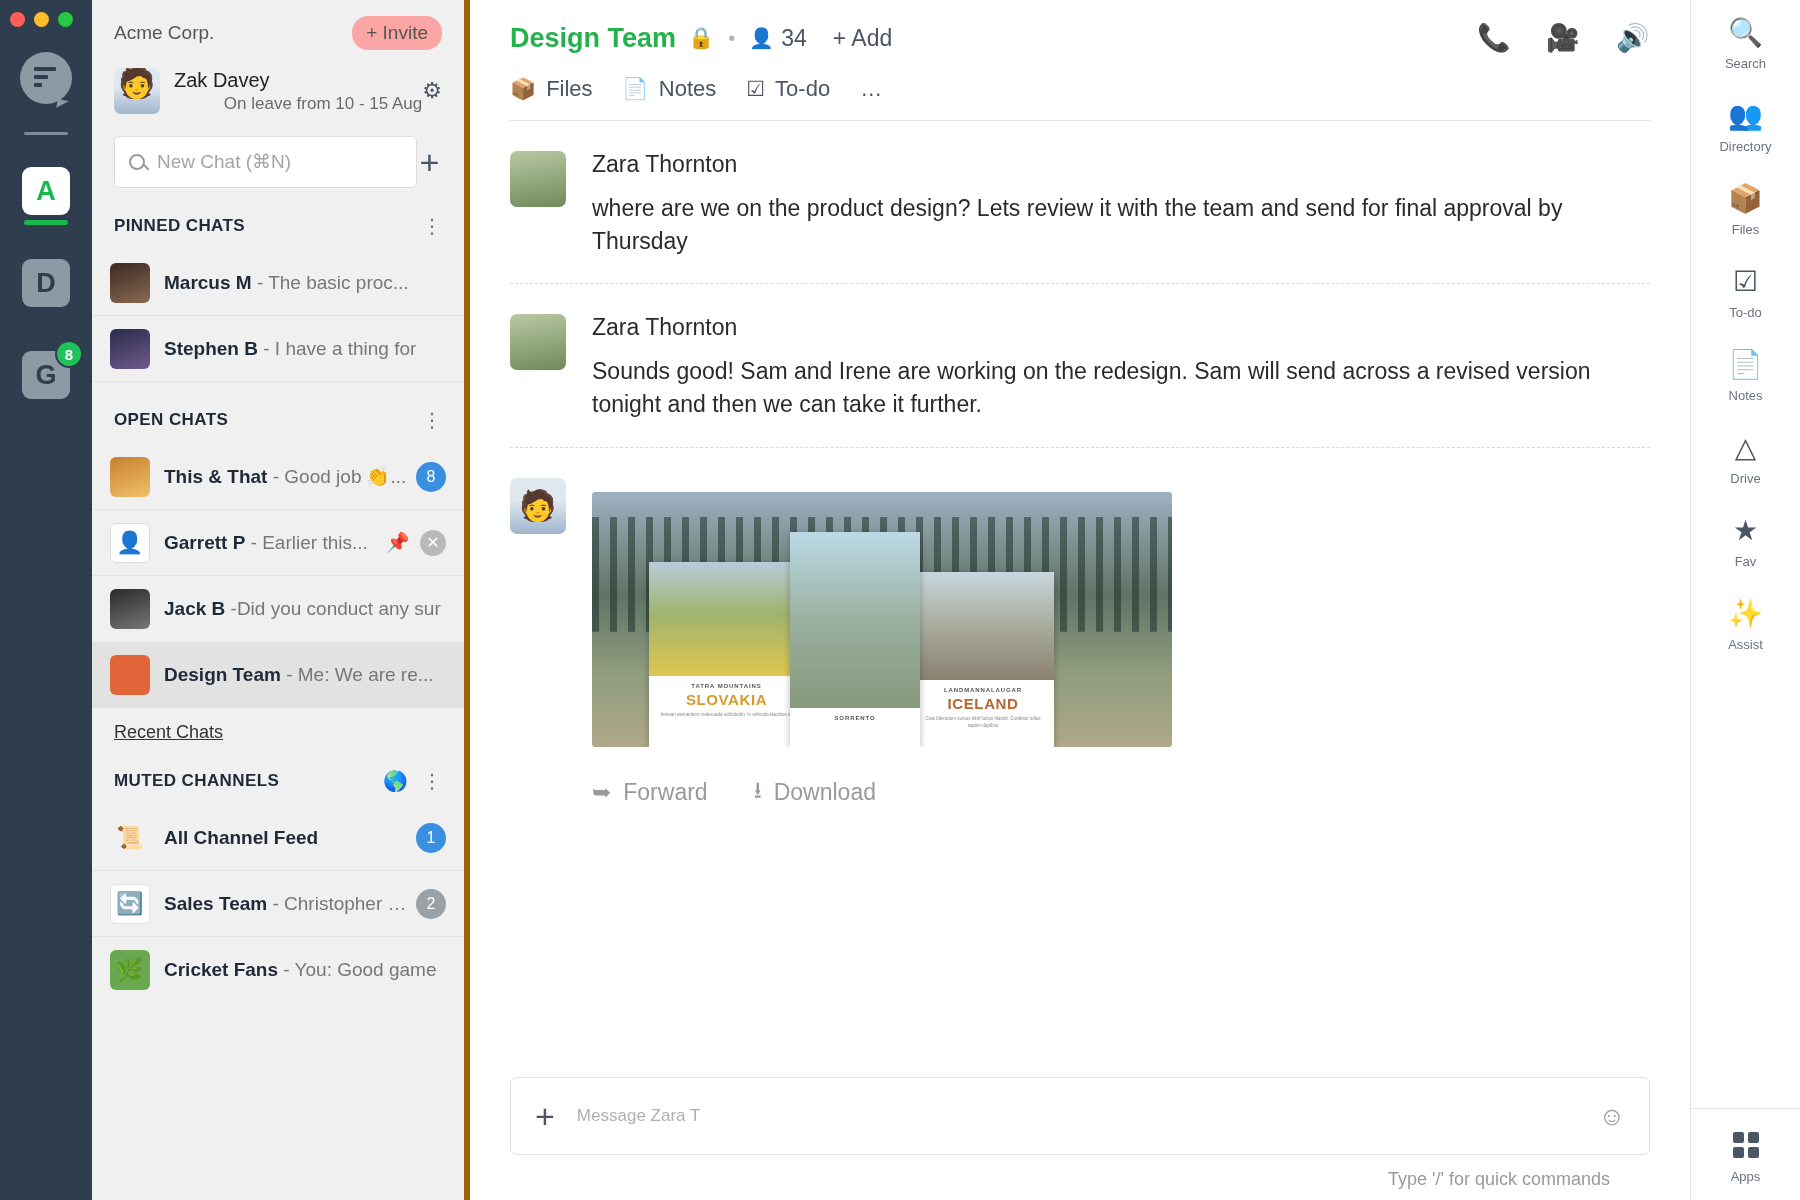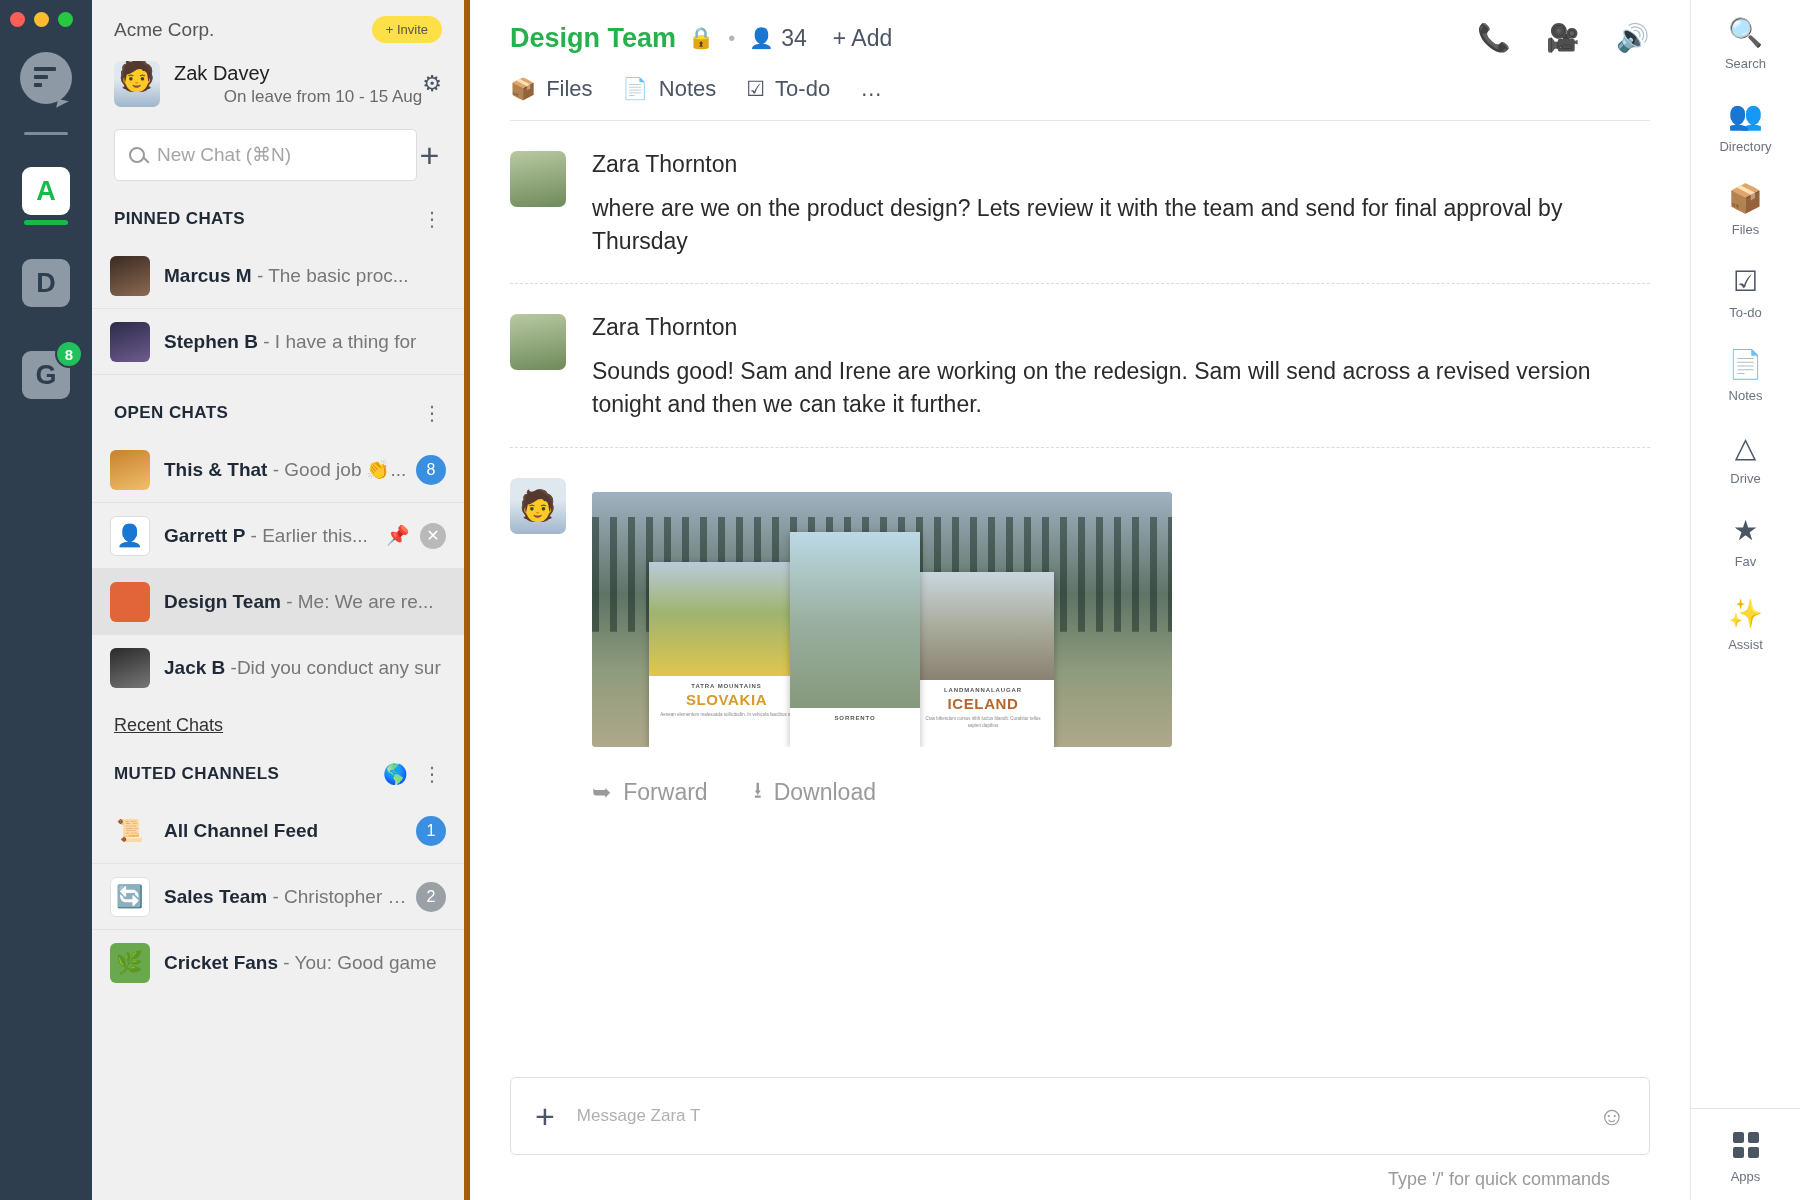--- a/index.html
+++ b/index.html
@@ -50,21 +50,21 @@
         border-radius: 14px; background: #20c05a; color: #fff; font-size: 15px; font-weight: bold;
         display: flex; align-items: center; justify-content: center; padding: 0 6px;
         border: 2px solid #2e3e4e; }
 
   
   .sidebar { width: 378px; flex: 0 0 378px; background: #f0f0f0;
              border-right: 6px solid #a16207; display: flex; flex-direction: column; }
   .sb-top { padding: 16px 22px 0 22px; }
   .sb-head { display: flex; align-items: center; justify-content: space-between; }
   .org { font-size: 19px; color: #555; }
-  .invite { font-size: 13px; color: #555; background: #fde047; border: none;
+  .invite { font-size: 19px; color: #555; background: #fca5a5; border: none;
             border-radius: 16px; padding: 6px 14px; cursor: pointer;
             font-family: "Liberation Sans", sans-serif; }
   .me-row { display: flex; align-items: center; margin-top: 18px; }
   .me-av { width: 46px; height: 46px; border-radius: 7px; flex: 0 0 46px;
            background: linear-gradient(180deg,#dfe7ef 40%, #9fb6cc); position: relative;
            overflow: hidden; font-size: 30px; display: flex; align-items: flex-start;
            justify-content: center; line-height: 1; }
   .me-txt { margin-left: 14px; flex: 1; }
   .me-name { font-size: 20px; color: #222; font-weight: 500; }
   .me-status { font-size: 17px; color: #6b6b6b; margin-top: 2px; text-align: right; }
@@ -286,32 +286,32 @@
       </div>
       <div class="chat">
         <div class="av a-garrett">👤</div>
         <div class="chat-txt">
           <span class="chat-name">Garrett P</span>
           <span>- Earlier this...</span>
         </div>
         <span class="pin-ic">📌</span>
         <span class="close-ic">✕</span>
       </div>
+      <div class="chat noline">
+        <div class="av a-jack"></div>
+        <div class="chat-txt">
+          <span class="chat-name">Jack B</span>
+          <span>-Did you conduct any sur</span>
+        </div>
+      </div>
       <div class="chat sel">
         <div class="av a-design"></div>
         <div class="chat-txt">
           <span class="chat-name">Design Team</span>
           <span>- Me: We are re...</span>
-        </div>
-      </div>
-      <div class="chat noline">
-        <div class="av a-jack"></div>
-        <div class="chat-txt">
-          <span class="chat-name">Jack B</span>
-          <span>-Did you conduct any sur</span>
         </div>
       </div>
 
       <div class="recent">
         <a>Recent Chats</a>
       </div>
 
       <div class="sect">
         <span class="sect-title">MUTED CHANNELS</span>
         <span class="sect-tools">

